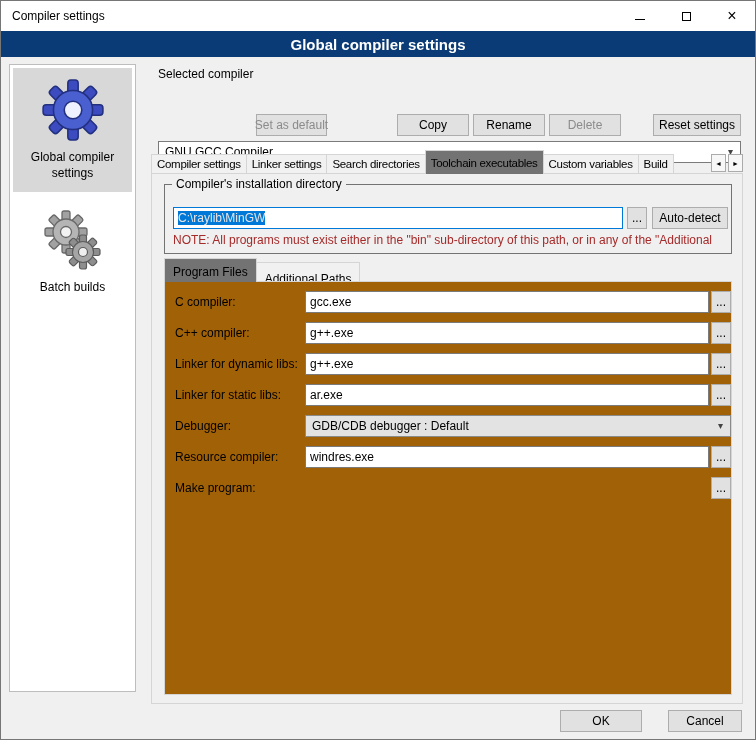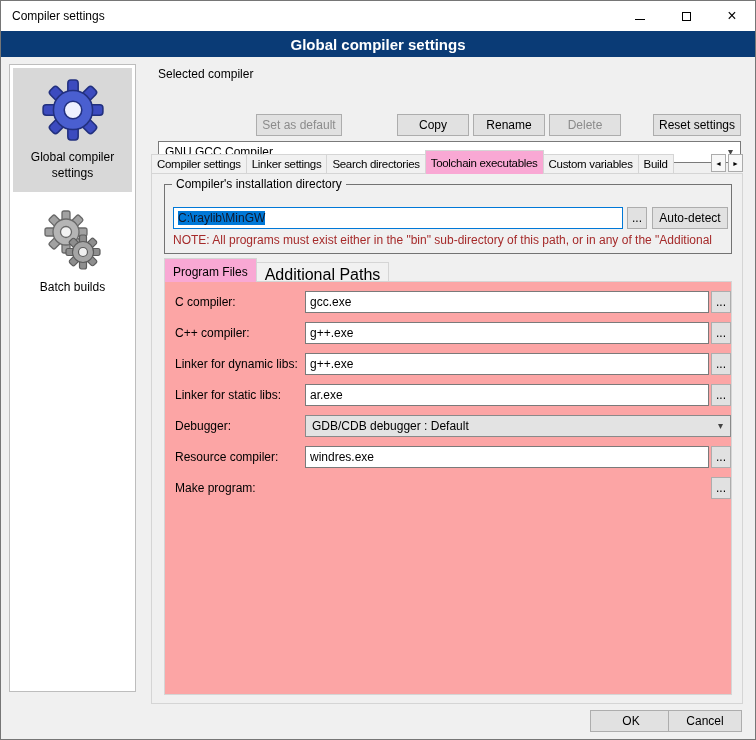--- a/index.html
+++ b/index.html
@@ -29,46 +29,46 @@
   .side-item{display:flex;flex-direction:column;align-items:center;text-align:center;padding:9px 2px 11px;margin-bottom:8px}
   .side-item.selected{background:#d8d8d8}
   .side-label{margin-top:7px;line-height:1.3}
 
   .abs{position:absolute}
   .lbl{white-space:nowrap}
 
   
   .textbox{background:#fff;border:1px solid #7a7a7a;height:22px;display:flex;align-items:center;padding:0 4px;overflow:hidden;white-space:nowrap}
   .textbox.focused{border-color:var(--selection)}
-  .sel{background:var(--selection);color:#0f172a}
+  .sel{background:var(--selection);color:#e5e5e5}
   .dropdown{background:#fff;border:1px solid #7a7a7a;height:22px;display:flex;align-items:center;padding:0 20px 0 6px;position:relative;white-space:nowrap;overflow:hidden}
   .dropdown.gray{background:#e3e3e3;border-color:#8a8a8a}
   .dd-arrow{position:absolute;right:7px;top:50%;transform:translateY(-52%);font-size:10px;color:#444}
   .btn{background:#e1e1e1;border:1px solid #adadad;font-family:inherit;font-size:12px;height:22px;display:inline-flex;align-items:center;justify-content:center;padding:0 6px;cursor:default;white-space:nowrap}
   .btn.disabled{color:#8b8b8b}
   .btn.browse{width:20px;padding:0}
 
   
   .tabstrip{position:absolute;left:150px;top:149px;width:592px;height:24px;display:flex;align-items:flex-end}
   .tabs-clip{display:flex;align-items:flex-end;overflow:hidden;width:556px;height:24px}
   .tab{flex:0 0 auto;background:#f1f1f1;border:1px solid #d5d5d5;height:20px;padding:3px 5px 0;margin-right:-1px;white-space:nowrap;font-size:11.5px;letter-spacing:-0.3px}
-  .tab.active{background:#f9a8d4;height:24px;padding-top:6px;border-bottom:none;position:relative;z-index:3}
+  .tab.active{background:#737373;height:24px;padding-top:6px;border-bottom:none;position:relative;z-index:3}
   .tab-scroll{margin-left:auto;display:flex;gap:2px;padding-bottom:2px}
   .scroll-btn{width:15px;height:18px;border:1px solid #ababab;background:#f7f7f7;font-size:7px;display:flex;align-items:center;justify-content:center;padding:0}
 
   .tabpanel{position:absolute;left:150px;top:172px;width:592px;height:531px;border:1px solid #d5d5d5;background:#f0f0f0}
 
   
   .groupbox{position:absolute;left:12px;top:10px;width:568px;height:70px;border:1px solid #737373}
   .group-legend{position:absolute;left:7px;top:-8px;background:#f0f0f0;padding:0 4px;white-space:nowrap}
   .note{position:absolute;left:8px;top:48px;right:2px;color:var(--note);white-space:nowrap;overflow:hidden}
 
   
   .substrip{position:absolute;left:12px;top:84px;height:24px;display:flex;align-items:flex-end}
-  .subpanel{position:absolute;left:12px;top:107px;width:568px;height:414px;border:1px solid #d5d5d5;background:#fca5a5}
+  .subpanel{position:absolute;left:12px;top:107px;width:568px;height:414px;border:1px solid #d5d5d5;background:#a16207}
 
   .form-row{position:absolute;left:0;width:100%;height:22px}
   .form-label{position:absolute;left:10px;top:4px;white-space:nowrap}
   .row-input{position:absolute;left:140px;width:404px;top:0}
   .row-browse{position:absolute;left:546px;top:0}
   .row-select{position:absolute;left:140px;width:426px;top:0}
 
   .footer-btn{position:absolute;top:709px;height:22px}
 </style>
 </head>
@@ -135,21 +135,21 @@
       <span class="side-label">Batch builds</span>
     </div>
   </div>
 
   <span class="abs lbl" style="left:157px;top:66px">Selected compiler</span>
   <div class="abs dropdown" style="left:157px;top:84px;width:583px">
     <span>GNU GCC Compiler</span>
     <span class="dd-arrow">▾</span>
   </div>
 
-  <button class="abs btn disabled" style="left:255px;top:113px;width:86px">Set as default</button>
+  <button class="abs btn disabled" style="left:255px;top:113px;width:71px">Set as default</button>
   <button class="abs btn" style="left:396px;top:113px;width:72px">Copy</button>
   <button class="abs btn" style="left:472px;top:113px;width:72px">Rename</button>
   <button class="abs btn disabled" style="left:548px;top:113px;width:72px">Delete</button>
   <button class="abs btn" style="left:652px;top:113px;width:88px">Reset settings</button>
 
   <div class="tabstrip">
     <div class="tabs-clip">
       <div class="tab">Compiler settings</div>
       <div class="tab">Linker settings</div>
       <div class="tab">Search directories</div>
@@ -174,21 +174,21 @@
       <div class="textbox focused abs" style="left:8px;top:22px;width:450px">
         <span class="sel">C:\raylib\MinGW</span>
       </div>
       <button class="btn browse abs" style="left:462px;top:22px">...</button>
       <button class="btn abs" style="left:487px;top:22px;width:76px">Auto-detect</button>
       <div class="note">NOTE: All programs must exist either in the "bin" sub-directory of this path, or in any of the "Additional</div>
     </div>
 
     <div class="substrip">
       <div class="tab active" style="font-size:12px;letter-spacing:0;padding:6px 8px 0">Program Files</div>
-      <div class="tab" style="font-size:16px;letter-spacing:0;padding:3px 8px 0">Additional Paths</div>
+      <div class="tab" style="font-size:12px;letter-spacing:0;padding:9px 8px 0">Additional Paths</div>
     </div>
 
     <div class="subpanel">
 
       <div class="form-row" style="top:9px">
         <span class="form-label">C compiler:</span>
         <div class="textbox row-input">
           <span>gcc.exe</span>
         </div>
         <button class="btn browse row-browse">...</button>
@@ -235,16 +235,16 @@
       </div>
 
       <div class="form-row" style="top:195px">
         <span class="form-label">Make program:</span>
         <button class="btn browse row-browse">...</button>
       </div>
 
     </div>
   </div>
 
-  <button class="btn footer-btn" style="left:589px;width:82px">OK</button>
+  <button class="btn footer-btn" style="left:559px;width:82px">OK</button>
   <button class="btn footer-btn" style="left:667px;width:74px">Cancel</button>
 
 </div>
 
 </body></html>

